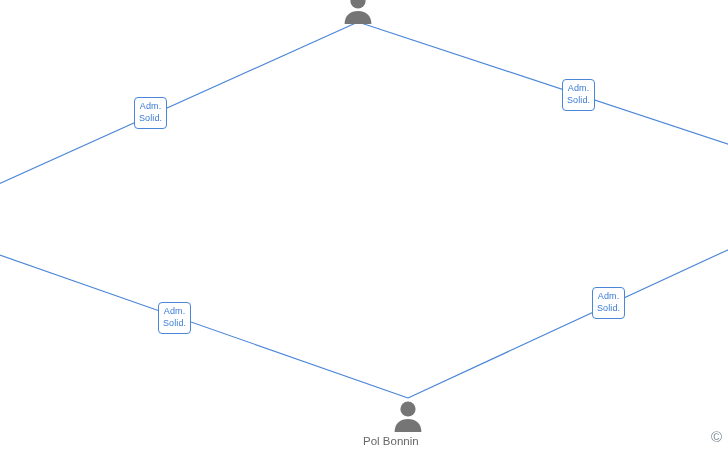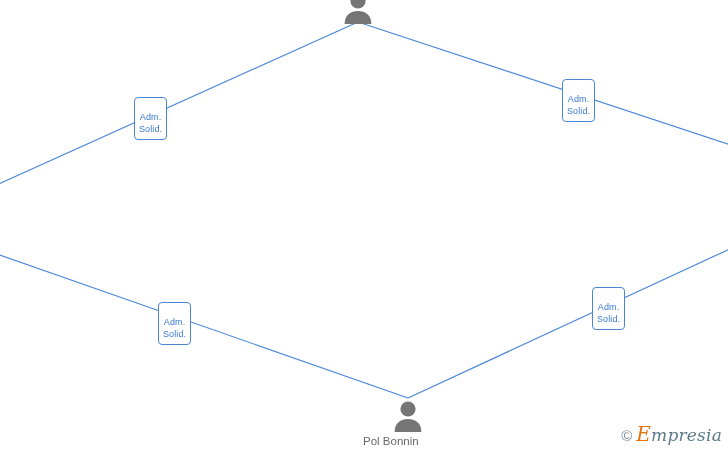--- a/index.html
+++ b/index.html
@@ -49,21 +49,21 @@
     white-space: nowrap;
   }
 
   
   .relation-badge {
     position: absolute;
     box-sizing: border-box;
     background: #ffffff;
     border: 1px solid #4a86d8;
     border-radius: 4px;
-    padding: 14px 4px 4px 4px;
+    padding: 3px 4px 4px 4px;
     text-align: center;
     font-size: 9px;
     line-height: 11.5px;
     color: #3a7bd5;
     white-space: nowrap;
     letter-spacing: 0.1px;
   }
   .relation-badge .badge-line {
     display: block;
   }
@@ -141,16 +141,15 @@
     <span class="badge-line">Solid.</span>
   </div>
 
   <div class="relation-badge" style="left:592px; top:287px;">
     <span class="badge-line">Adm.</span>
     <span class="badge-line">Solid.</span>
   </div>
 
   <div id="watermark">
     <span class="copy-mark">©</span>
-    <span class="brand"><span class="brand-initial">E</span><span>mpresia</span></span>
   </div>
 
 </div>
 
 </body></html>

